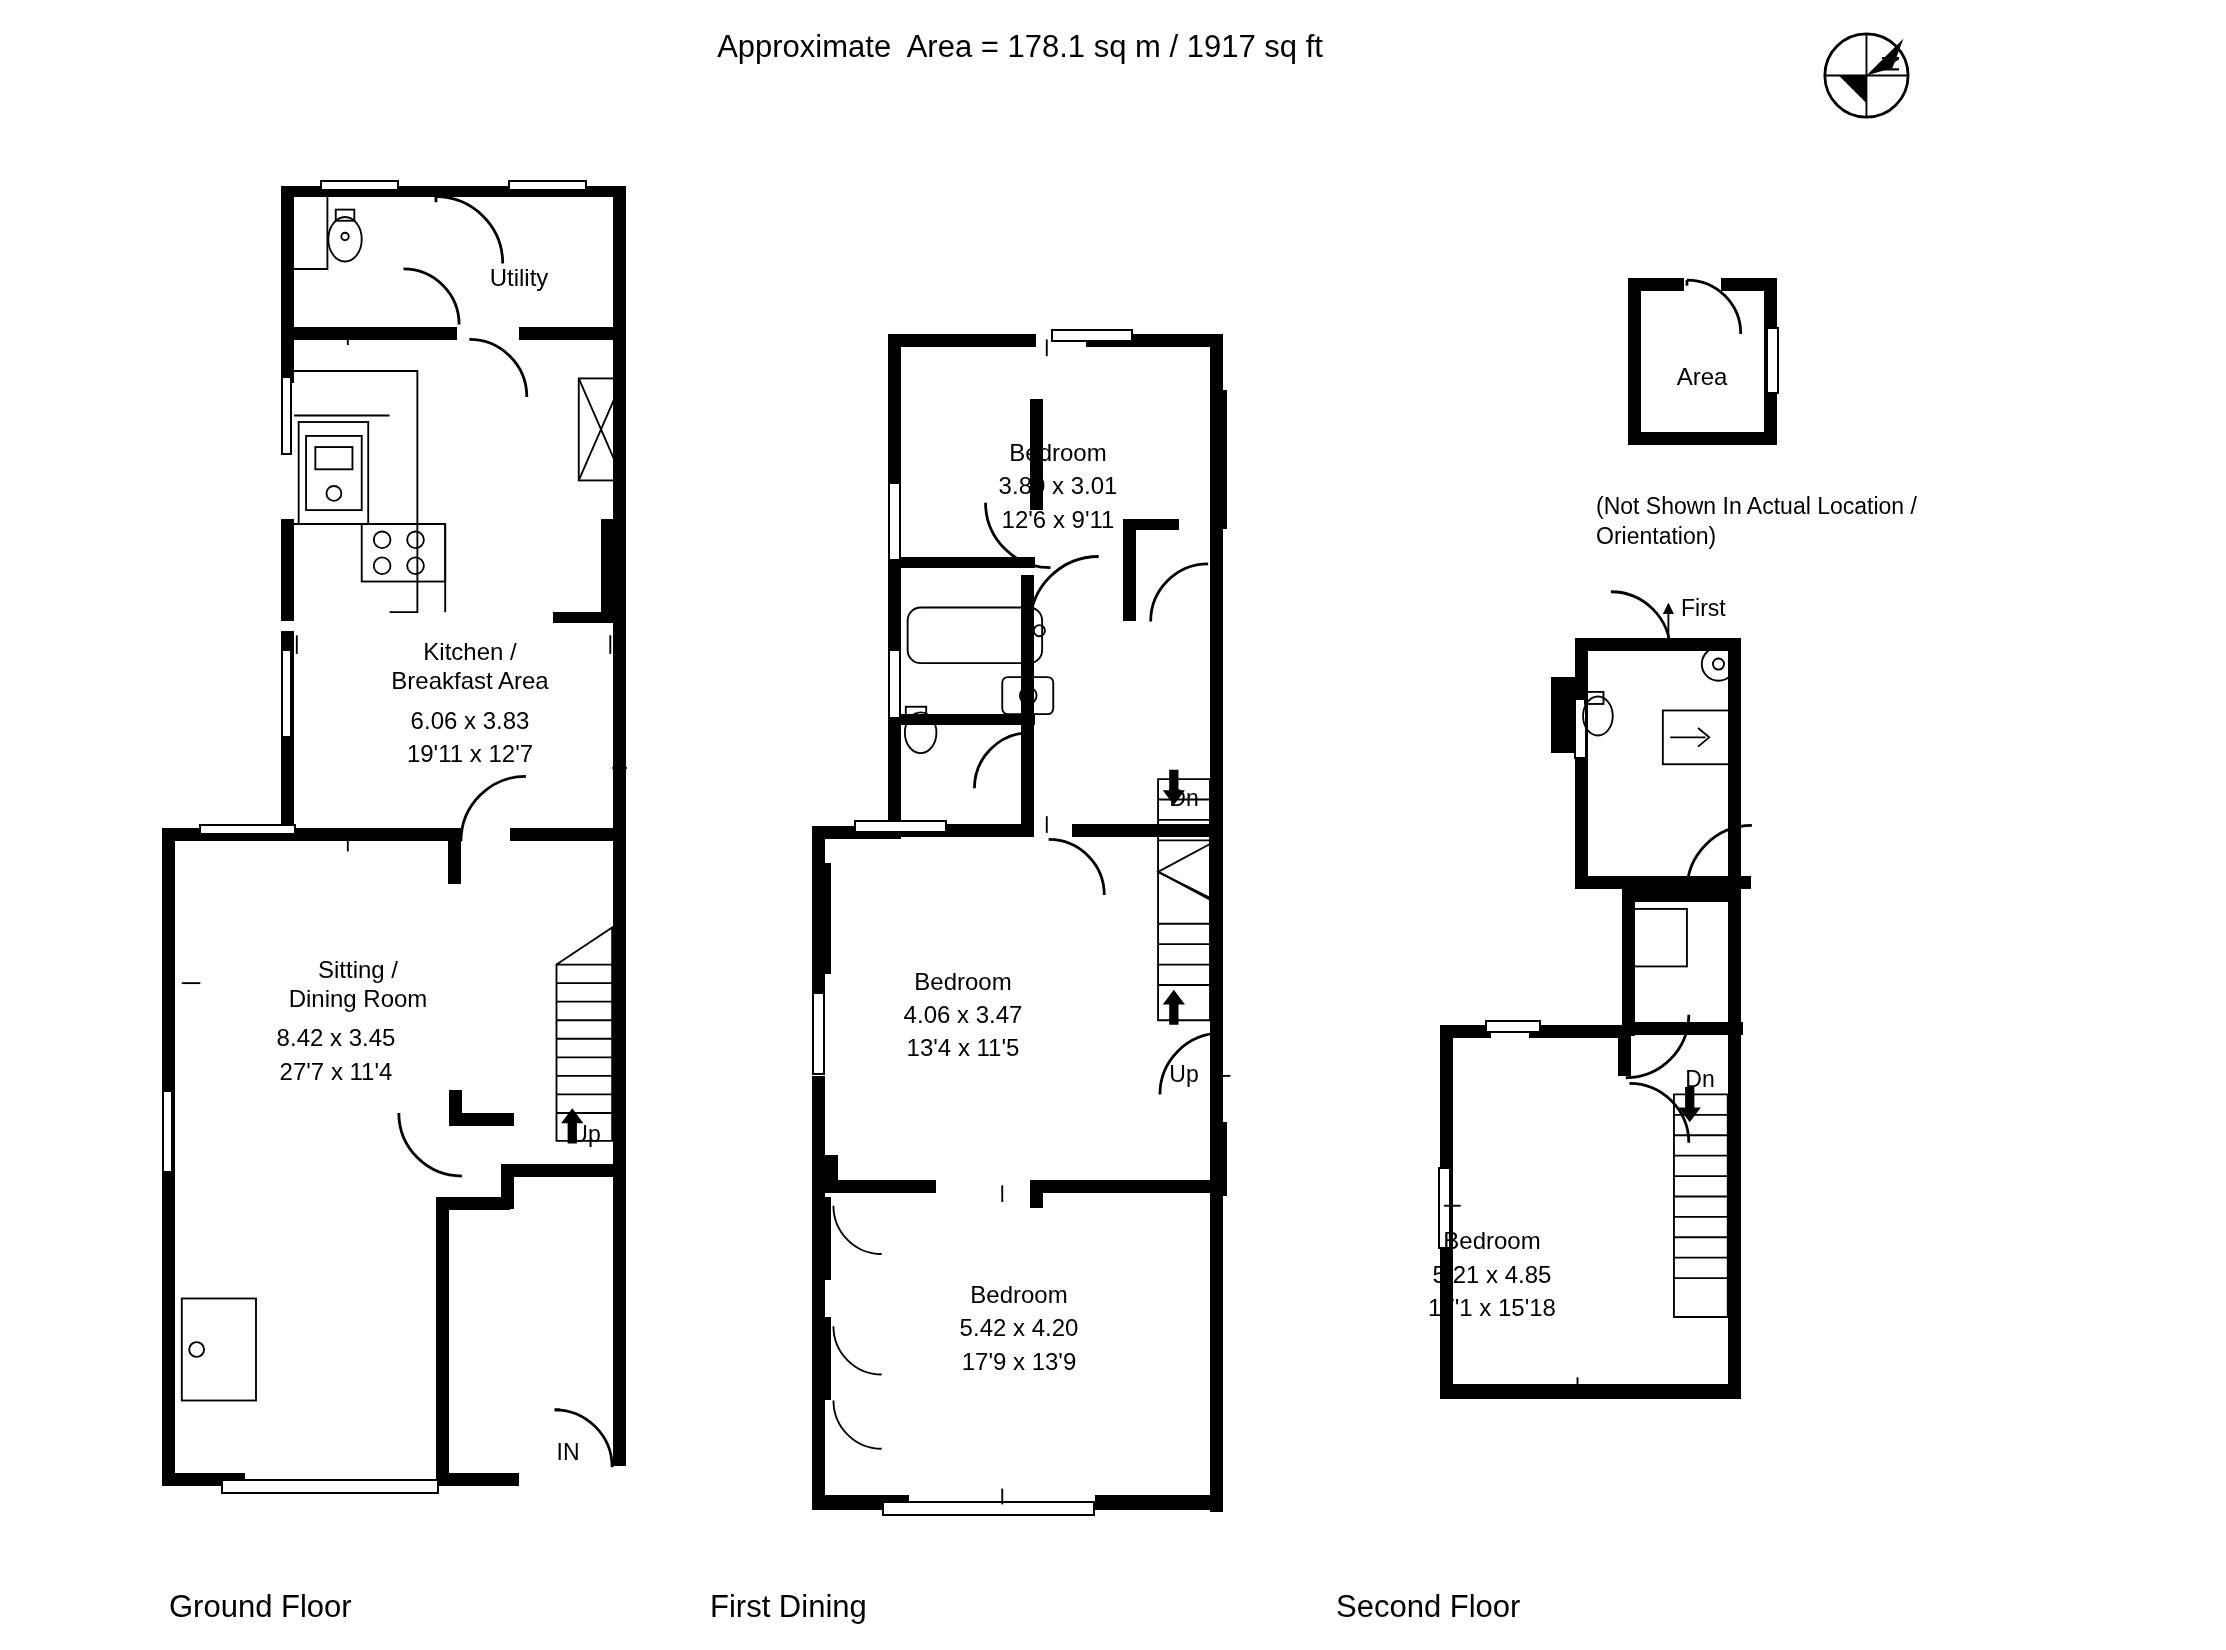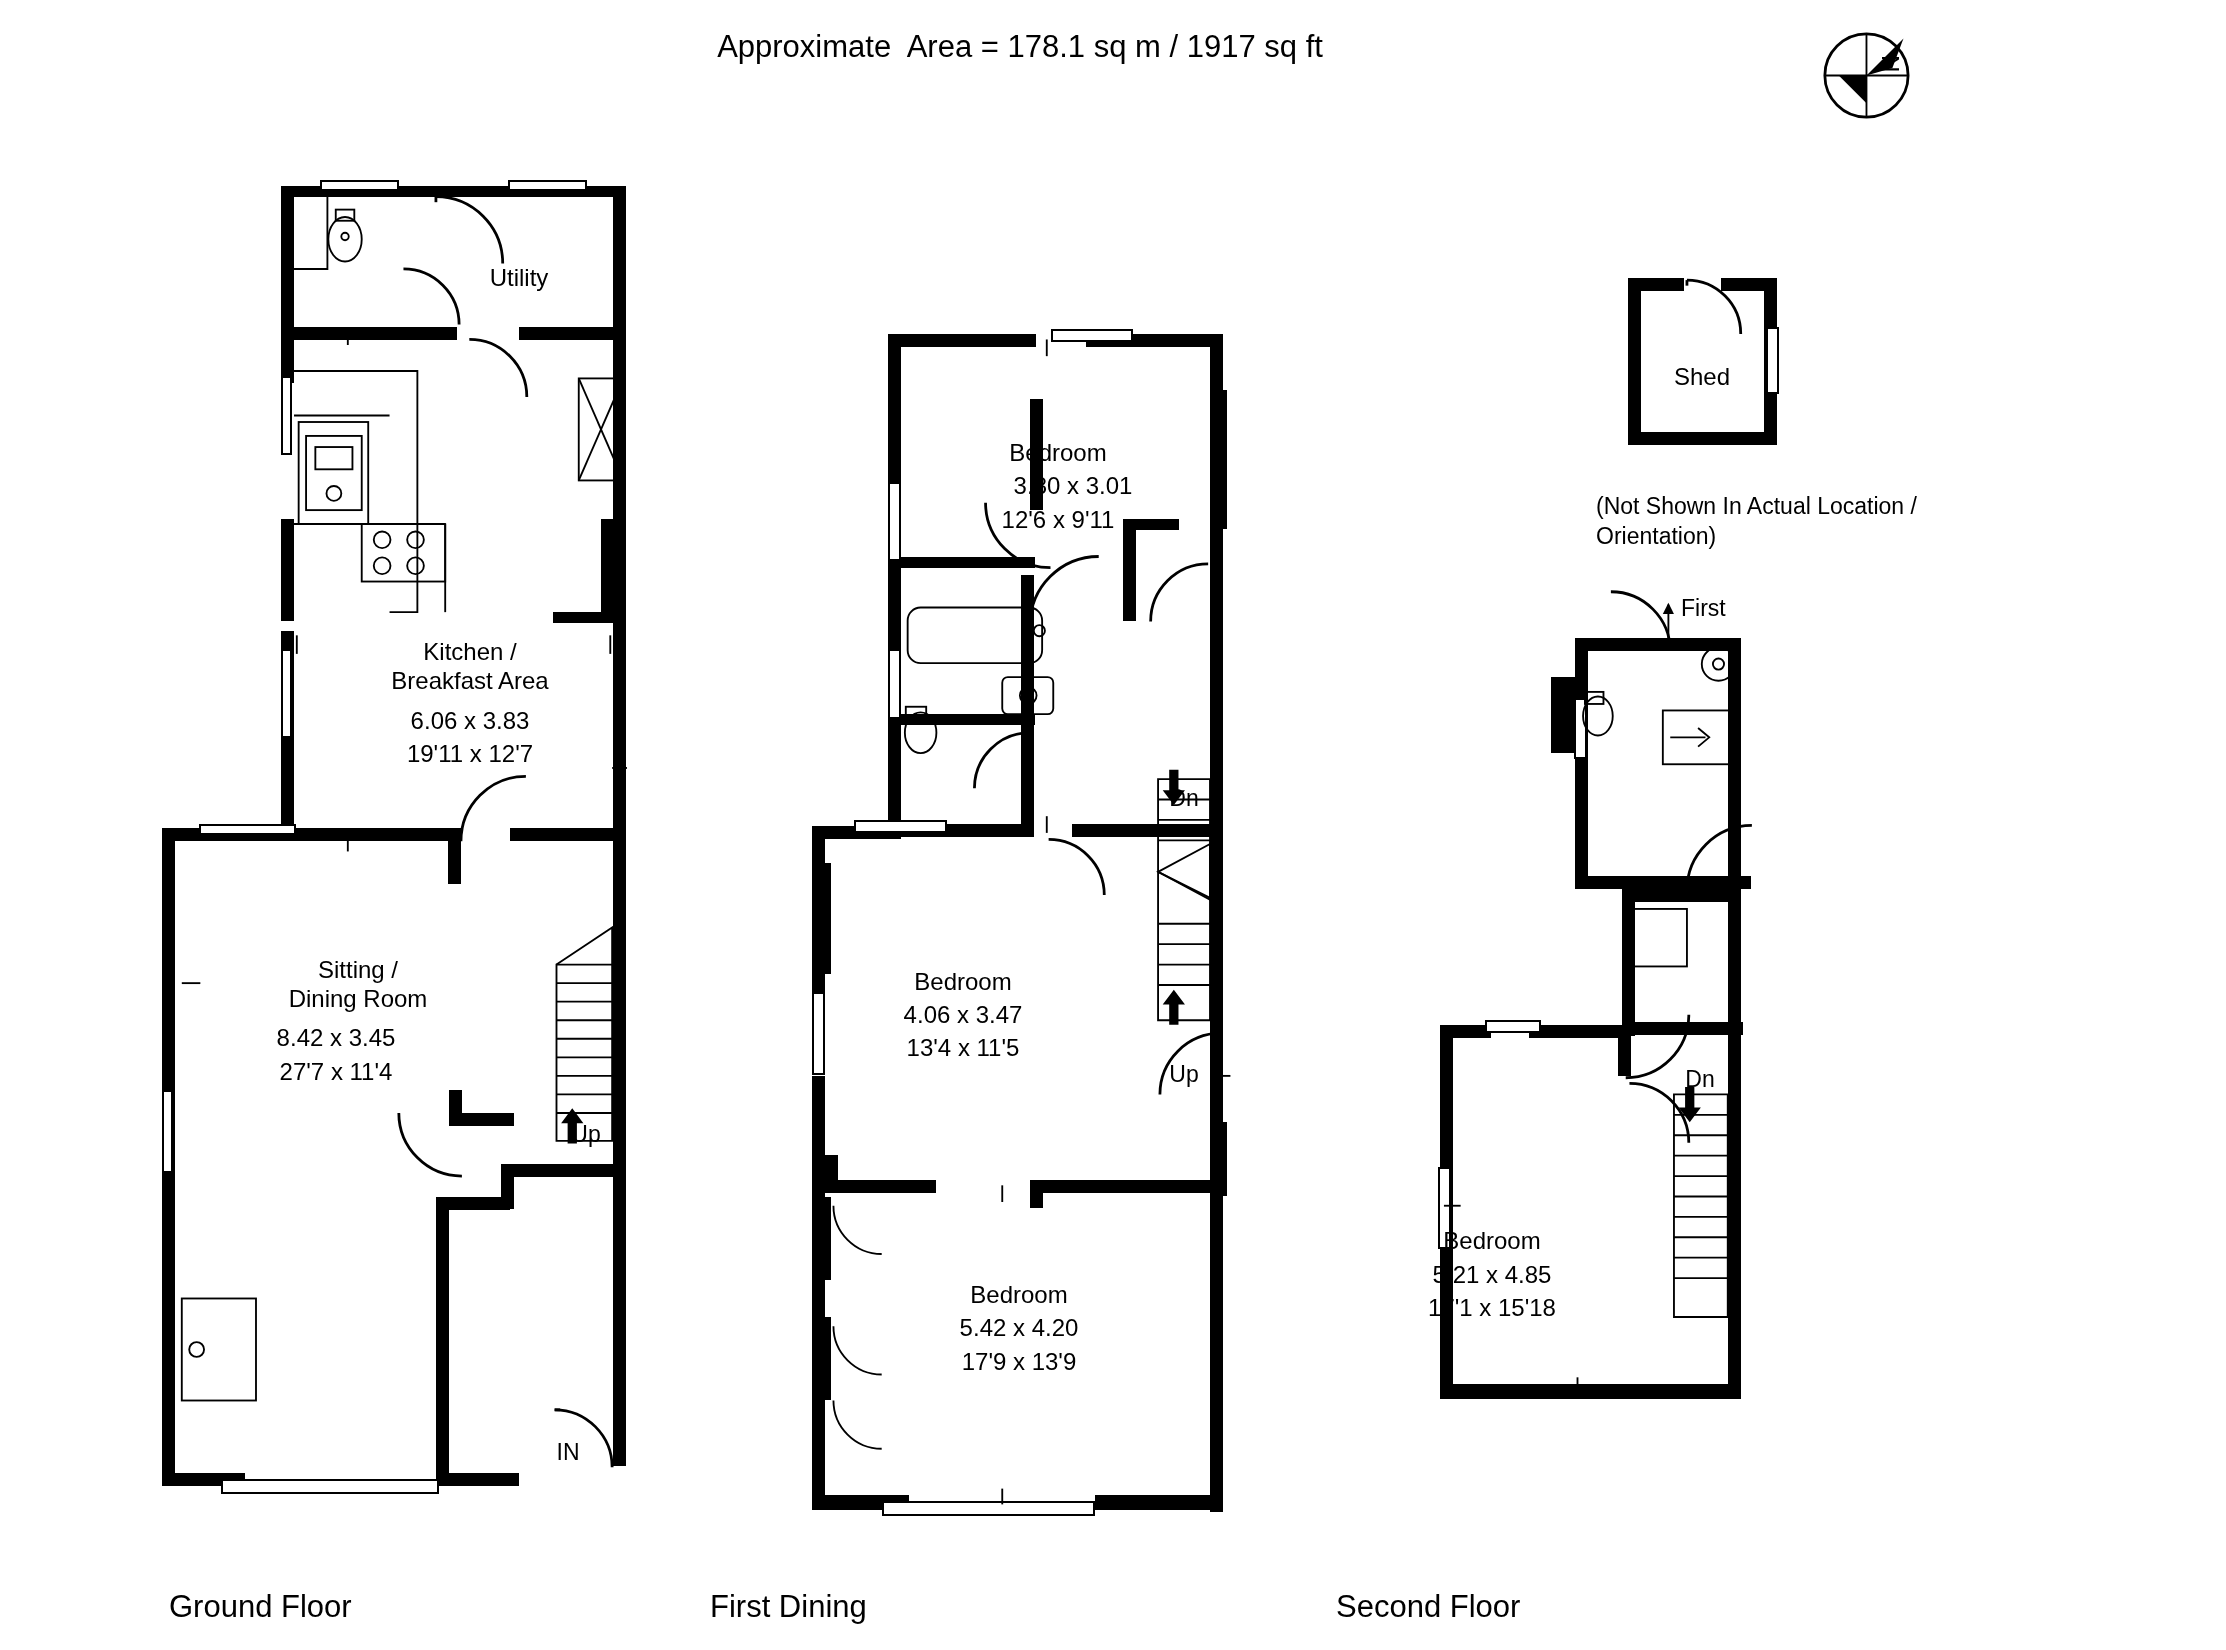--- a/index.html
+++ b/index.html
@@ -231,21 +231,21 @@
       <path d="M118 1510 A52 52 0 0 0 170 1562" class="fixthin"></path>
 
       <line x1="348" y1="366" x2="348" y2="384" class="fixthin"></line>
       <line x1="348" y1="880" x2="348" y2="898" class="fixthin"></line>
       <line x1="300" y1="1278" x2="300" y2="1296" class="fixthin"></line>
       <line x1="300" y1="1605" x2="300" y2="1622" class="fixthin"></line>
       <line x1="528" y1="1160" x2="546" y2="1160" class="fixthin"></line>
     </svg>
 
     <div class="txt room" style="left:334px;top:438px;transform:translateX(-50%);">Bedroom</div>
-    <div class="txt room" style="left:334px;top:471px;transform:translateX(-50%);margin-left:15px;">3.80 x 3.01</div>
+    <div class="txt room" style="left:334px;top:471px;transform:translateX(-50%);">3.80 x 3.01</div>
     <div class="txt room" style="left:334px;top:505px;transform:translateX(-50%);">12'6 x 9'11</div>
 
     <div class="txt room" style="left:239px;top:967px;transform:translateX(-50%);">Bedroom</div>
     <div class="txt room" style="left:239px;top:1000px;transform:translateX(-50%);">4.06 x 3.47</div>
     <div class="txt room" style="left:239px;top:1033px;transform:translateX(-50%);">13'4 x 11'5</div>
 
     <div class="txt room" style="left:295px;top:1280px;transform:translateX(-50%);">Bedroom</div>
     <div class="txt room" style="left:295px;top:1313px;transform:translateX(-50%);">5.42 x 4.20</div>
     <div class="txt room" style="left:295px;top:1347px;transform:translateX(-50%);">17'9 x 13'9</div>
 
@@ -257,21 +257,21 @@
 
   <div class="abs" style="left:1299px;top:0;width:928px;height:1650px;">
 
     <div class="w" style="left:329px;top:278px;width:13px;height:167px;"></div>
     <div class="w" style="left:329px;top:278px;width:56px;height:13px;"></div>
     <div class="w" style="left:329px;top:432px;width:148px;height:13px;"></div>
     <div class="w" style="left:465px;top:289px;width:13px;height:156px;"></div>
     <div class="w" style="left:422px;top:278px;width:56px;height:13px;"></div>
     <div class="win" style="left:467px;top:327px;width:13px;height:67px;"></div>
 
-    <div class="txt room" style="left:403px;top:362px;transform:translateX(-50%);">Shed</div>
+    <div class="txt room" style="left:403px;top:362px;transform:translateX(-50%);">Area</div>
     <div class="note" style="position:absolute;left:297px;top:492px;width:427px;">(Not Shown In Actual
 Location / Orientation)</div>
 
     <div class="w" style="left:276px;top:638px;width:13px;height:250px;"></div>
     <div class="w" style="left:276px;top:638px;width:102px;height:13px;"></div>
     <div class="w" style="left:276px;top:876px;width:176px;height:13px;"></div>
     <div class="w" style="left:429px;top:724px;width:13px;height:165px;"></div>
     <div class="w" style="left:375px;top:638px;width:67px;height:13px;"></div>
     <div class="w" style="left:429px;top:638px;width:13px;height:98px;"></div>
     <div class="w" style="left:252px;top:677px;width:26px;height:76px;"></div>

